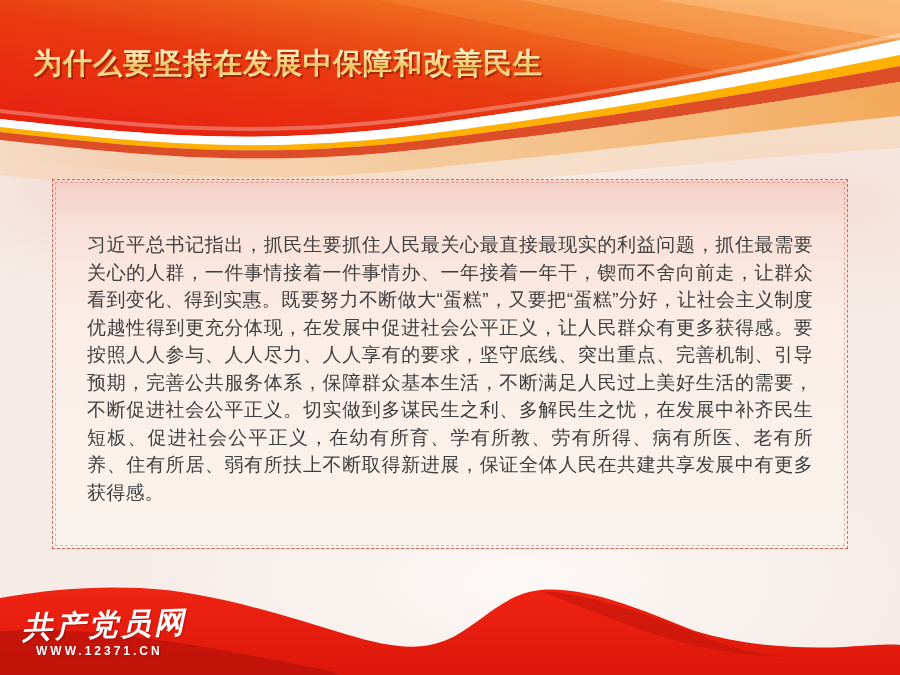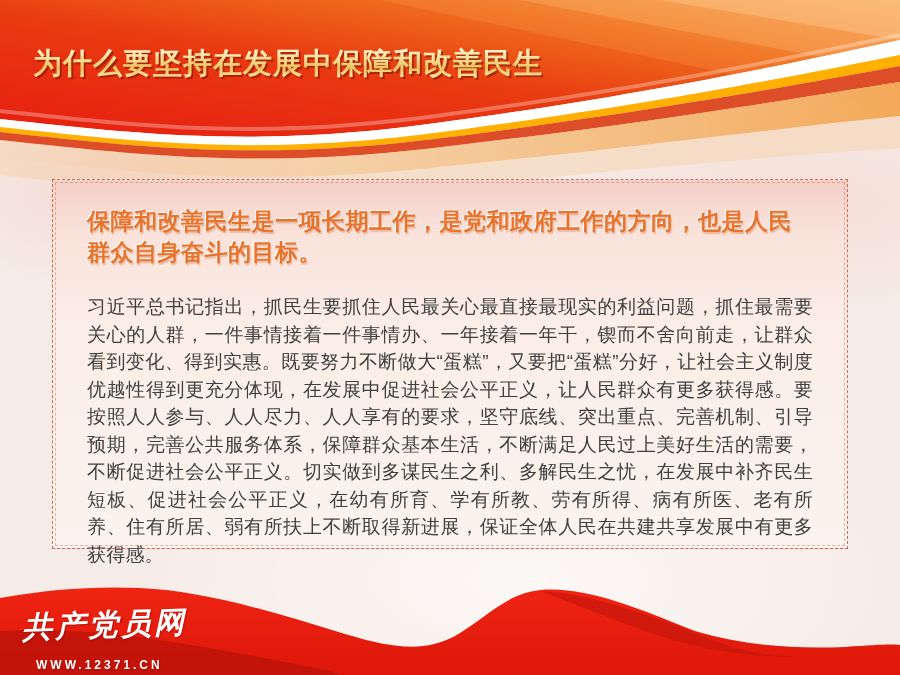--- a/index.html
+++ b/index.html
@@ -37,21 +37,21 @@
   }
   .logo{
     position:absolute;left:22px;top:608px;z-index:3;color:#ffffff;
     text-shadow:1px 1px 2px rgba(120,0,0,.4);
   }
   .logo-calligraphy{
     font-size:30px;font-weight:bold;font-style:italic;letter-spacing:3px;
     transform:rotate(-2deg);display:inline-block;line-height:34px;
   }
   .logo-url{
-    font-size:12px;font-weight:bold;letter-spacing:3px;margin-top:16px;margin-left:14px;
+    font-size:12px;font-weight:bold;letter-spacing:3px;margin-top:2px;margin-left:14px;
   }
 </style>
 </head>
 <body>
 
 <div class="stage">
 
   <svg class="header-svg" width="900" height="200" viewBox="0 0 900 200">
     <defs>
       <linearGradient id="hdrGrad" x1="0" y1="1" x2="1" y2="0">
@@ -88,21 +88,20 @@
     <path d="M0,132 C140,147 260,162 450,137 C640,113 780,88 900,66 L900,82 C780,101 640,124 450,146 C260,170 140,155 0,140 Z" fill="#dd4e28"></path>
 
     <path d="M0,140 C140,155 260,170 450,146 C640,124 780,101 900,82 L900,116 C780,128 640,147 450,166 C260,188 140,173 0,158 Z" fill="url(#bandOrange)"></path>
     <path d="M0,158 C140,173 260,188 450,166 C640,147 780,128 900,116 L900,148 C780,155 640,170 450,186 C260,205 140,190 0,175 Z" fill="rgba(246,200,150,0.35)"></path>
 
     <text x="35" y="75" font-size="29" font-weight="bold" letter-spacing="1" font-family="'DejaVu Sans',sans-serif" fill="rgba(110,15,0,0.5)">为什么要坚持在发展中保障和改善民生</text>
     <text x="33" y="73" font-size="29" font-weight="bold" letter-spacing="1" font-family="'DejaVu Sans',sans-serif" fill="url(#goldGrad)">为什么要坚持在发展中保障和改善民生</text>
   </svg>
 
   <div class="card">
-    <p class="card-heading">保障和改善民生是一项长期工作，是党和政府工作的方向，也是人民群众自身奋斗的目标。</p>
     <p class="card-body">习近平总书记指出，抓民生要抓住人民最关心最直接最现实的利益问题，抓住最需要关心的人群，一件事情接着一件事情办、一年接着一年干，锲而不舍向前走，让群众看到变化、得到实惠。既要努力不断做大“蛋糕”，又要把“蛋糕”分好，让社会主义制度优越性得到更充分体现，在发展中促进社会公平正义，让人民群众有更多获得感。要按照人人参与、人人尽力、人人享有的要求，坚守底线、突出重点、完善机制、引导预期，完善公共服务体系，保障群众基本生活，不断满足人民过上美好生活的需要，不断促进社会公平正义。切实做到多谋民生之利、多解民生之忧，在发展中补齐民生短板、促进社会公平正义，在幼有所育、学有所教、劳有所得、病有所医、老有所养、住有所居、弱有所扶上不断取得新进展，保证全体人民在共建共享发展中有更多获得感。</p>
   </div>
 
   <svg class="wave-svg" width="900" height="120" viewBox="0 0 900 120">
     <defs>
       <linearGradient id="waveGrad" x1="0" y1="0" x2="0" y2="1">
         <stop offset="0" stop-color="#ef2413"></stop>
         <stop offset="1" stop-color="#dd170a"></stop>
       </linearGradient>
     </defs>

